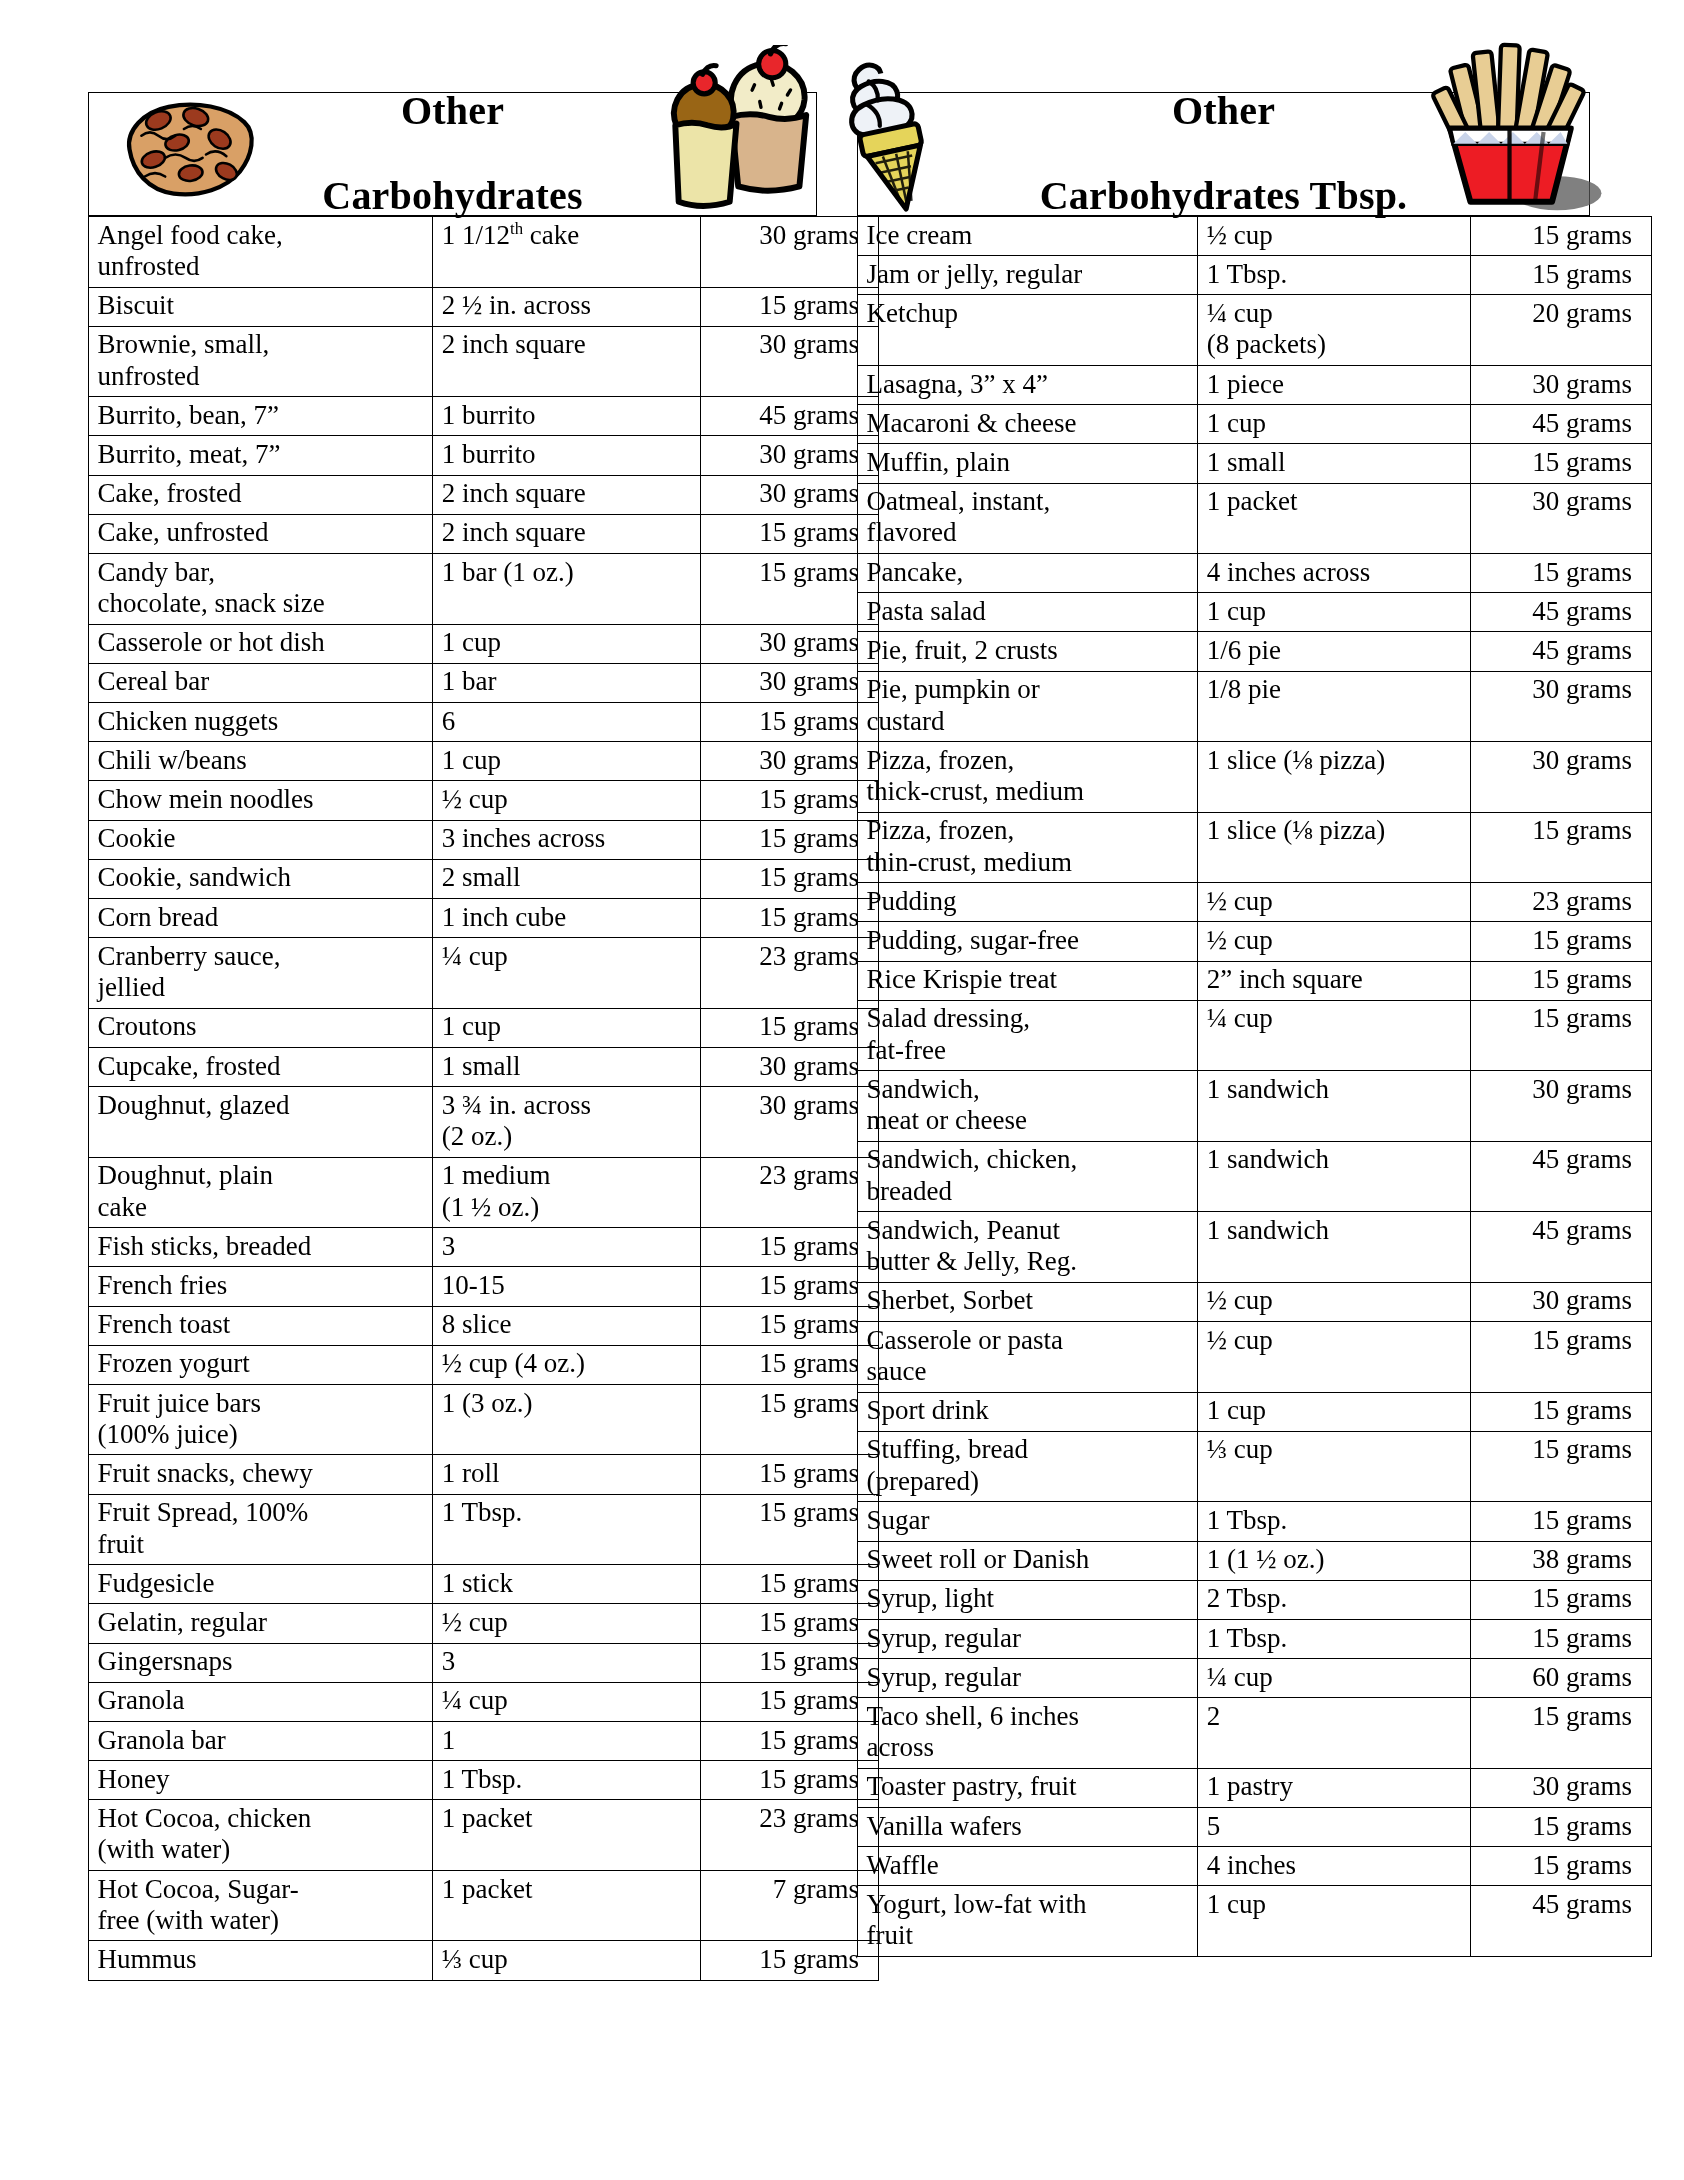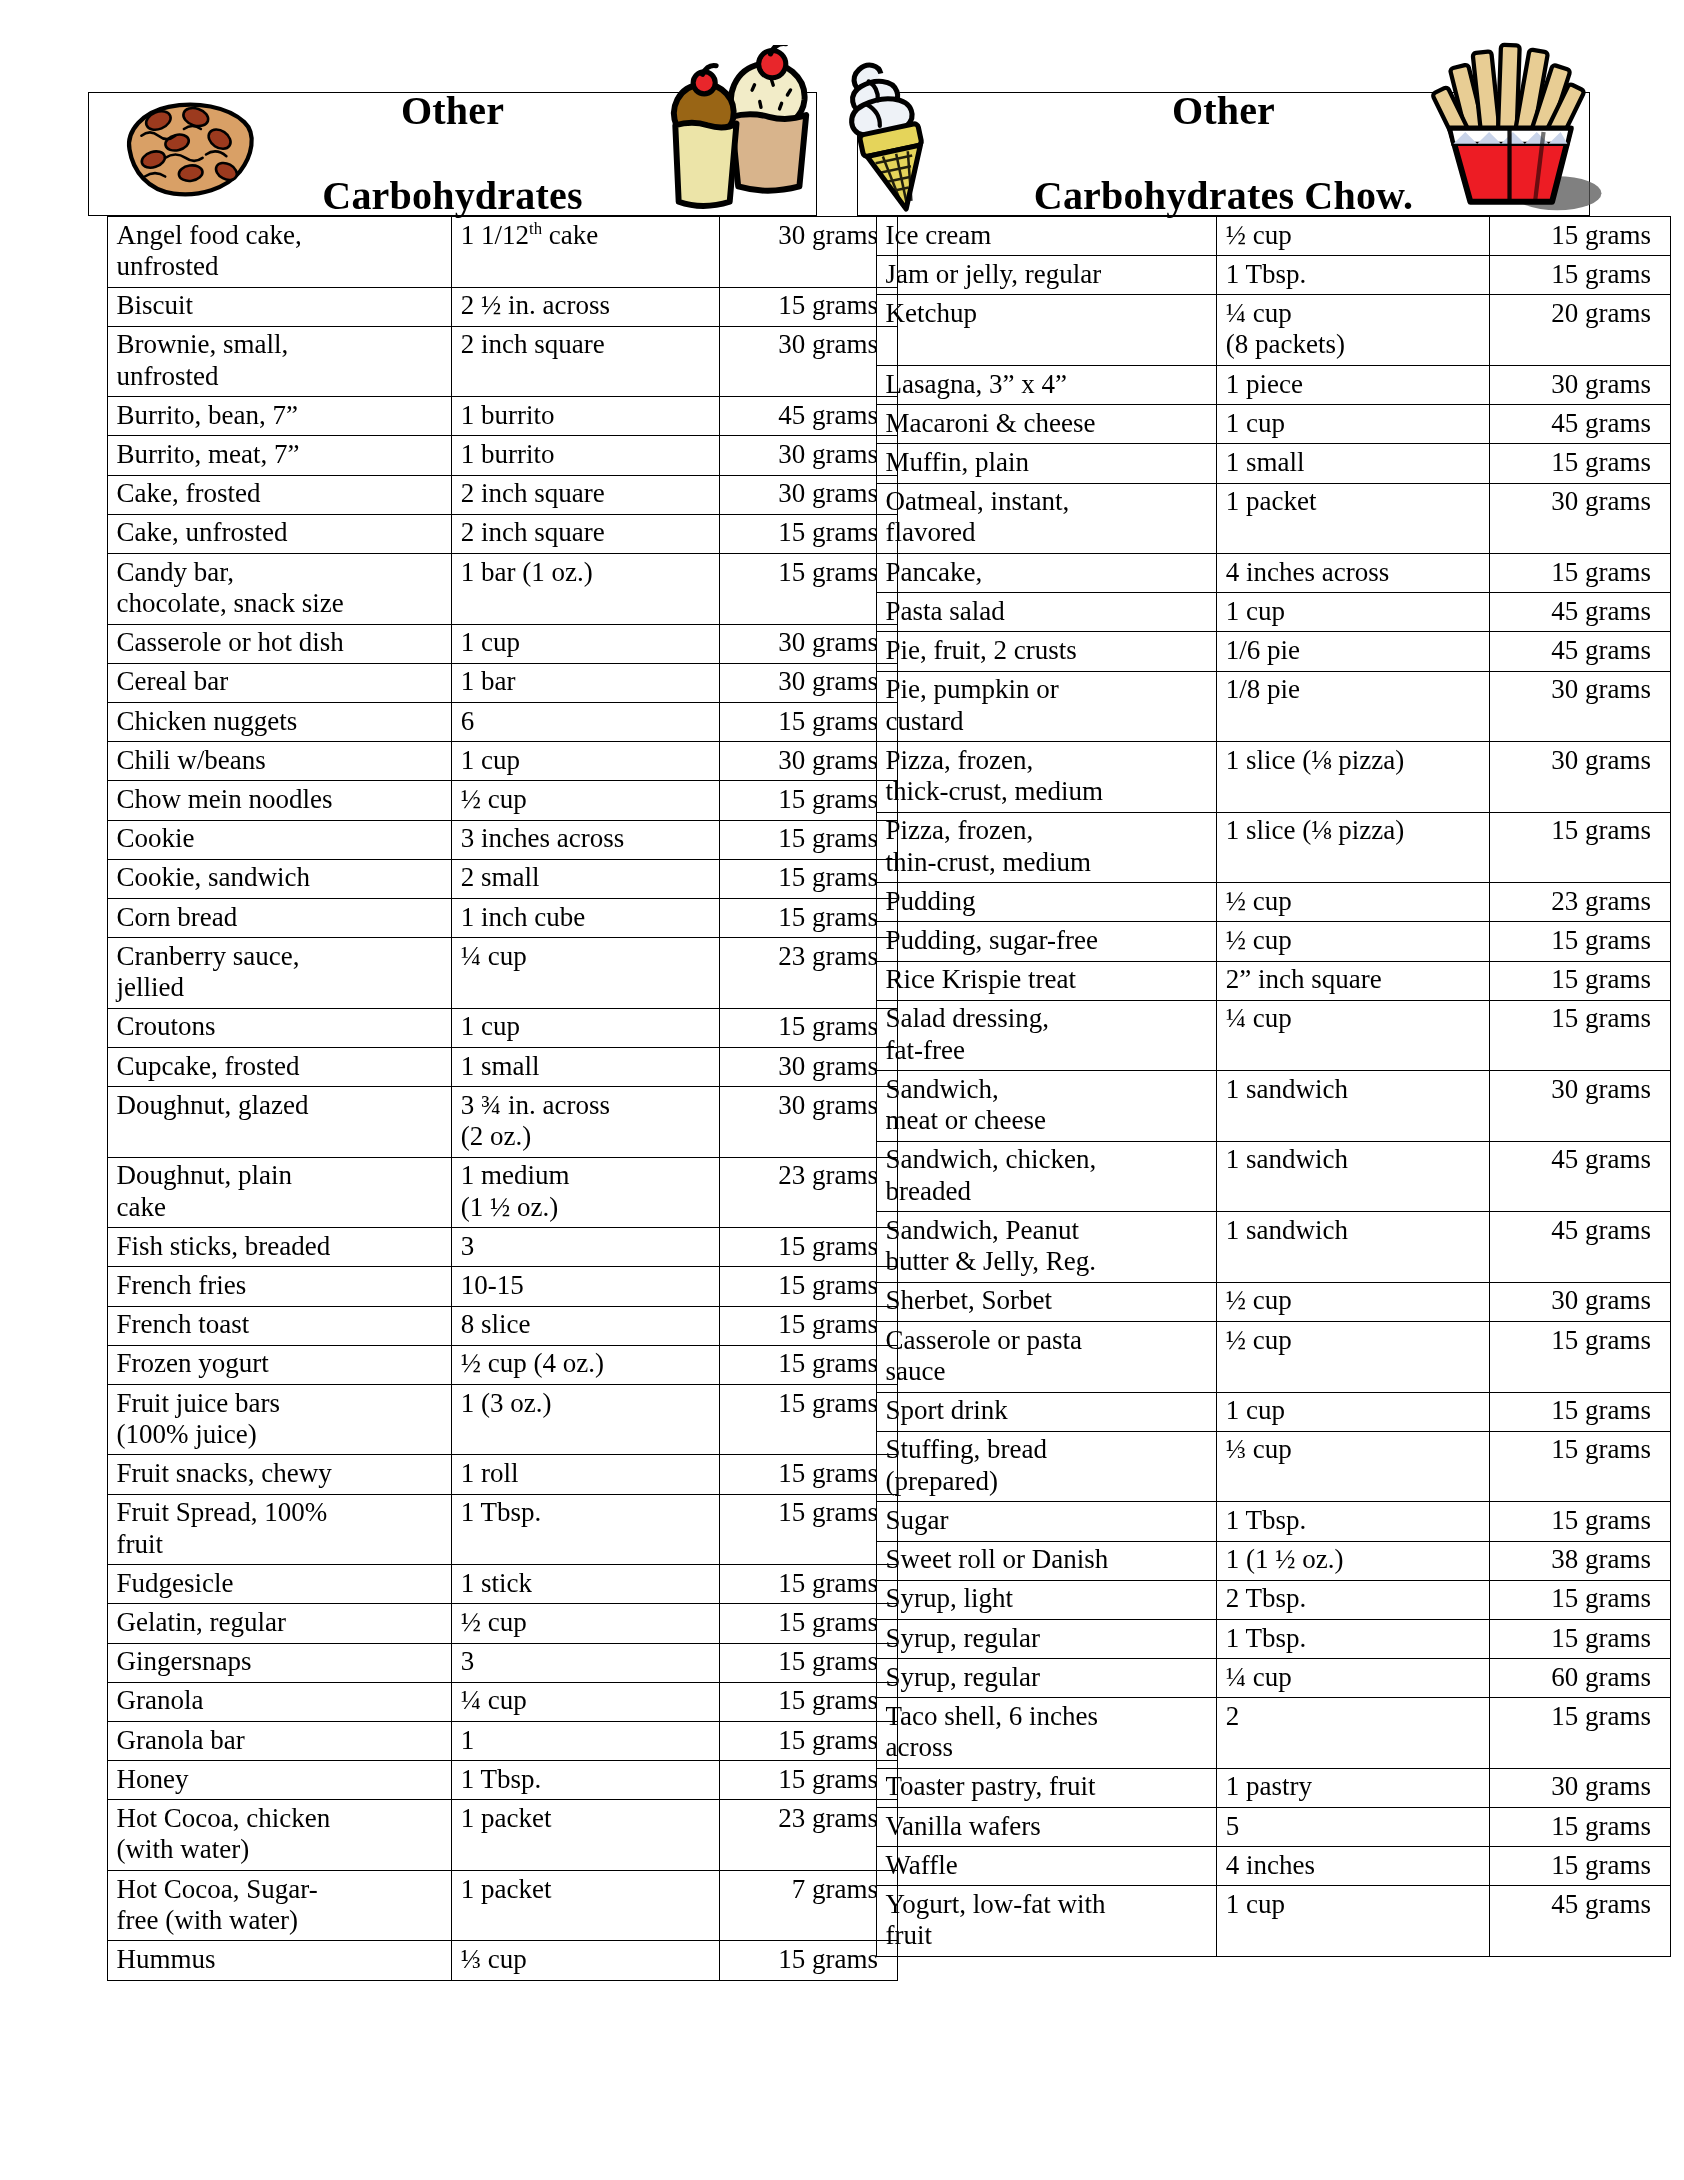--- a/index.html
+++ b/index.html
@@ -69,21 +69,20 @@
   .clip-cone     { left: -20.4px; top: -51px; width: 119px; height: 175px; }
   .clip-fries    { right: -15.3px;top: -53px; width: 183px; height: 177px; }
 
   
   table.carb-table {
     border-collapse: collapse;
     width: 100%;
     table-layout: fixed;
     border: 1.7px solid #000;
     border-top: none;
-    margin-left: 19px;
   }
   table.carb-table td {
     border: 0.9px solid #000;
     border-left: none;
     border-right: none;
     padding: 2.6px 6.8px 4.3px 8.5px;
     font-size: 27px;
     line-height: 1.16;
     vertical-align: top;
     font-family: "Liberation Serif", "DejaVu Serif", serif;
@@ -534,21 +533,21 @@
                 <path d="M50 172 L68 172"></path>
               <path d="M46 130 L56 190"></path>
                 <path d="M62 130 L62 190"></path>
                 <path d="M76 130 L68 188"></path>
             </g>
           </g>
         </svg>
 
         <h1 class="card-title">
           <span class="title-line">Other</span>
-          <span class="title-line">Carbohydrates Chow.</span>
+          <span class="title-line">Carbohydrates Tbsp.</span>
         </h1>
 
         <svg class="clip clip-fries" viewBox="0 0 215 208">
           <ellipse cx="160" cy="180" rx="52" ry="20" fill="#555" opacity="0.75"></ellipse>
           <g stroke="#000" stroke-width="5" stroke-linejoin="round">
             <rect x="44" y="30" width="22" height="86" rx="4" fill="#e8cd94" transform="rotate(-14 55 73)"></rect>
             <rect x="66" y="14" width="22" height="104" rx="4" fill="#e8cd94" transform="rotate(-6 77 66)"></rect>
             <rect x="92" y="6" width="22" height="112" rx="4" fill="#e8cd94" transform="rotate(2 103 62)"></rect>
             <rect x="118" y="12" width="22" height="108" rx="4" fill="#e8cd94" transform="rotate(10 129 66)"></rect>
             <rect x="140" y="30" width="22" height="92" rx="4" fill="#e8cd94" transform="rotate(18 151 76)"></rect>

